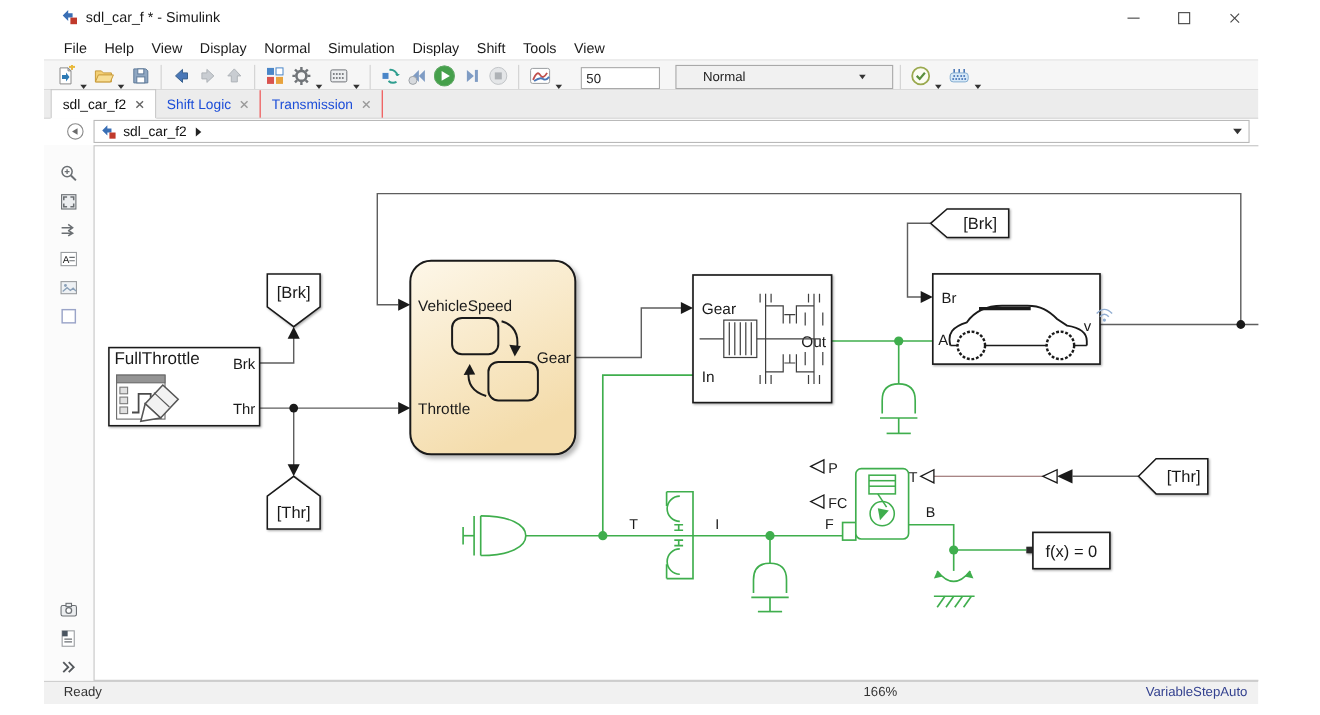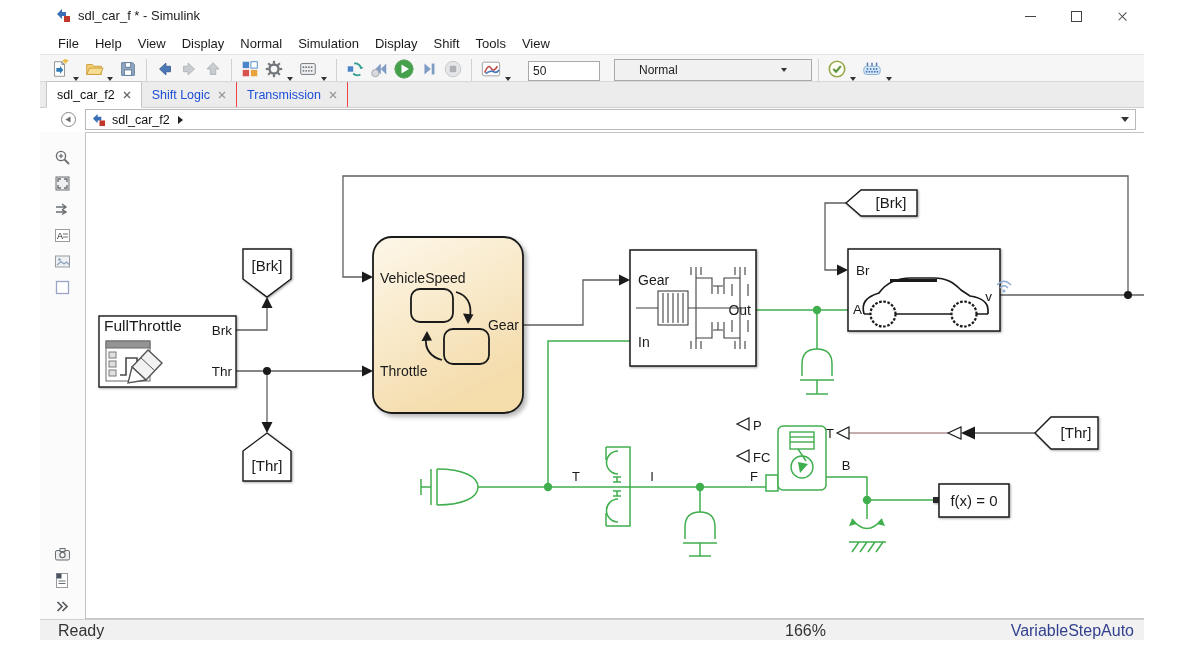--- a/index.html
+++ b/index.html
@@ -55,21 +55,21 @@
   .sbtn{width:26px;height:26px;display:flex;align-items:center;justify-content:center;border-radius:3px;}
   .sidebar .spacer{flex:1;}
   
   .canvas{position:absolute;left:45px;top:132px;width:1147px;height:487px;background:#fff;
           border:1px solid #c4c4c4;box-sizing:border-box;}
   svg text{fill:#1a1a1a;}
   .shadow{filter:drop-shadow(1.6px 1.8px 0.8px rgba(0,0,0,0.35));}
   .bigshadow{filter:drop-shadow(3px 3.5px 2px rgba(0,0,0,0.28));}
   
   .statusbar{position:absolute;left:0;top:619px;width:100%;height:20px;background:#f1f1f1;
-             border-top:1px solid #cfcfcf;font-size:16px;color:#333;}
+             border-top:1px solid #cfcfcf;font-size:12px;color:#333;}
   .statusbar .ready{position:absolute;left:18px;top:2px;}
   .statusbar .zoom{position:absolute;left:745px;top:2px;}
   .statusbar .solver{position:absolute;right:10px;top:2px;font-weight:normal;}
 </style>
 </head>
 <body>
 
 <div class="app">
 
   <div class="titlebar">

